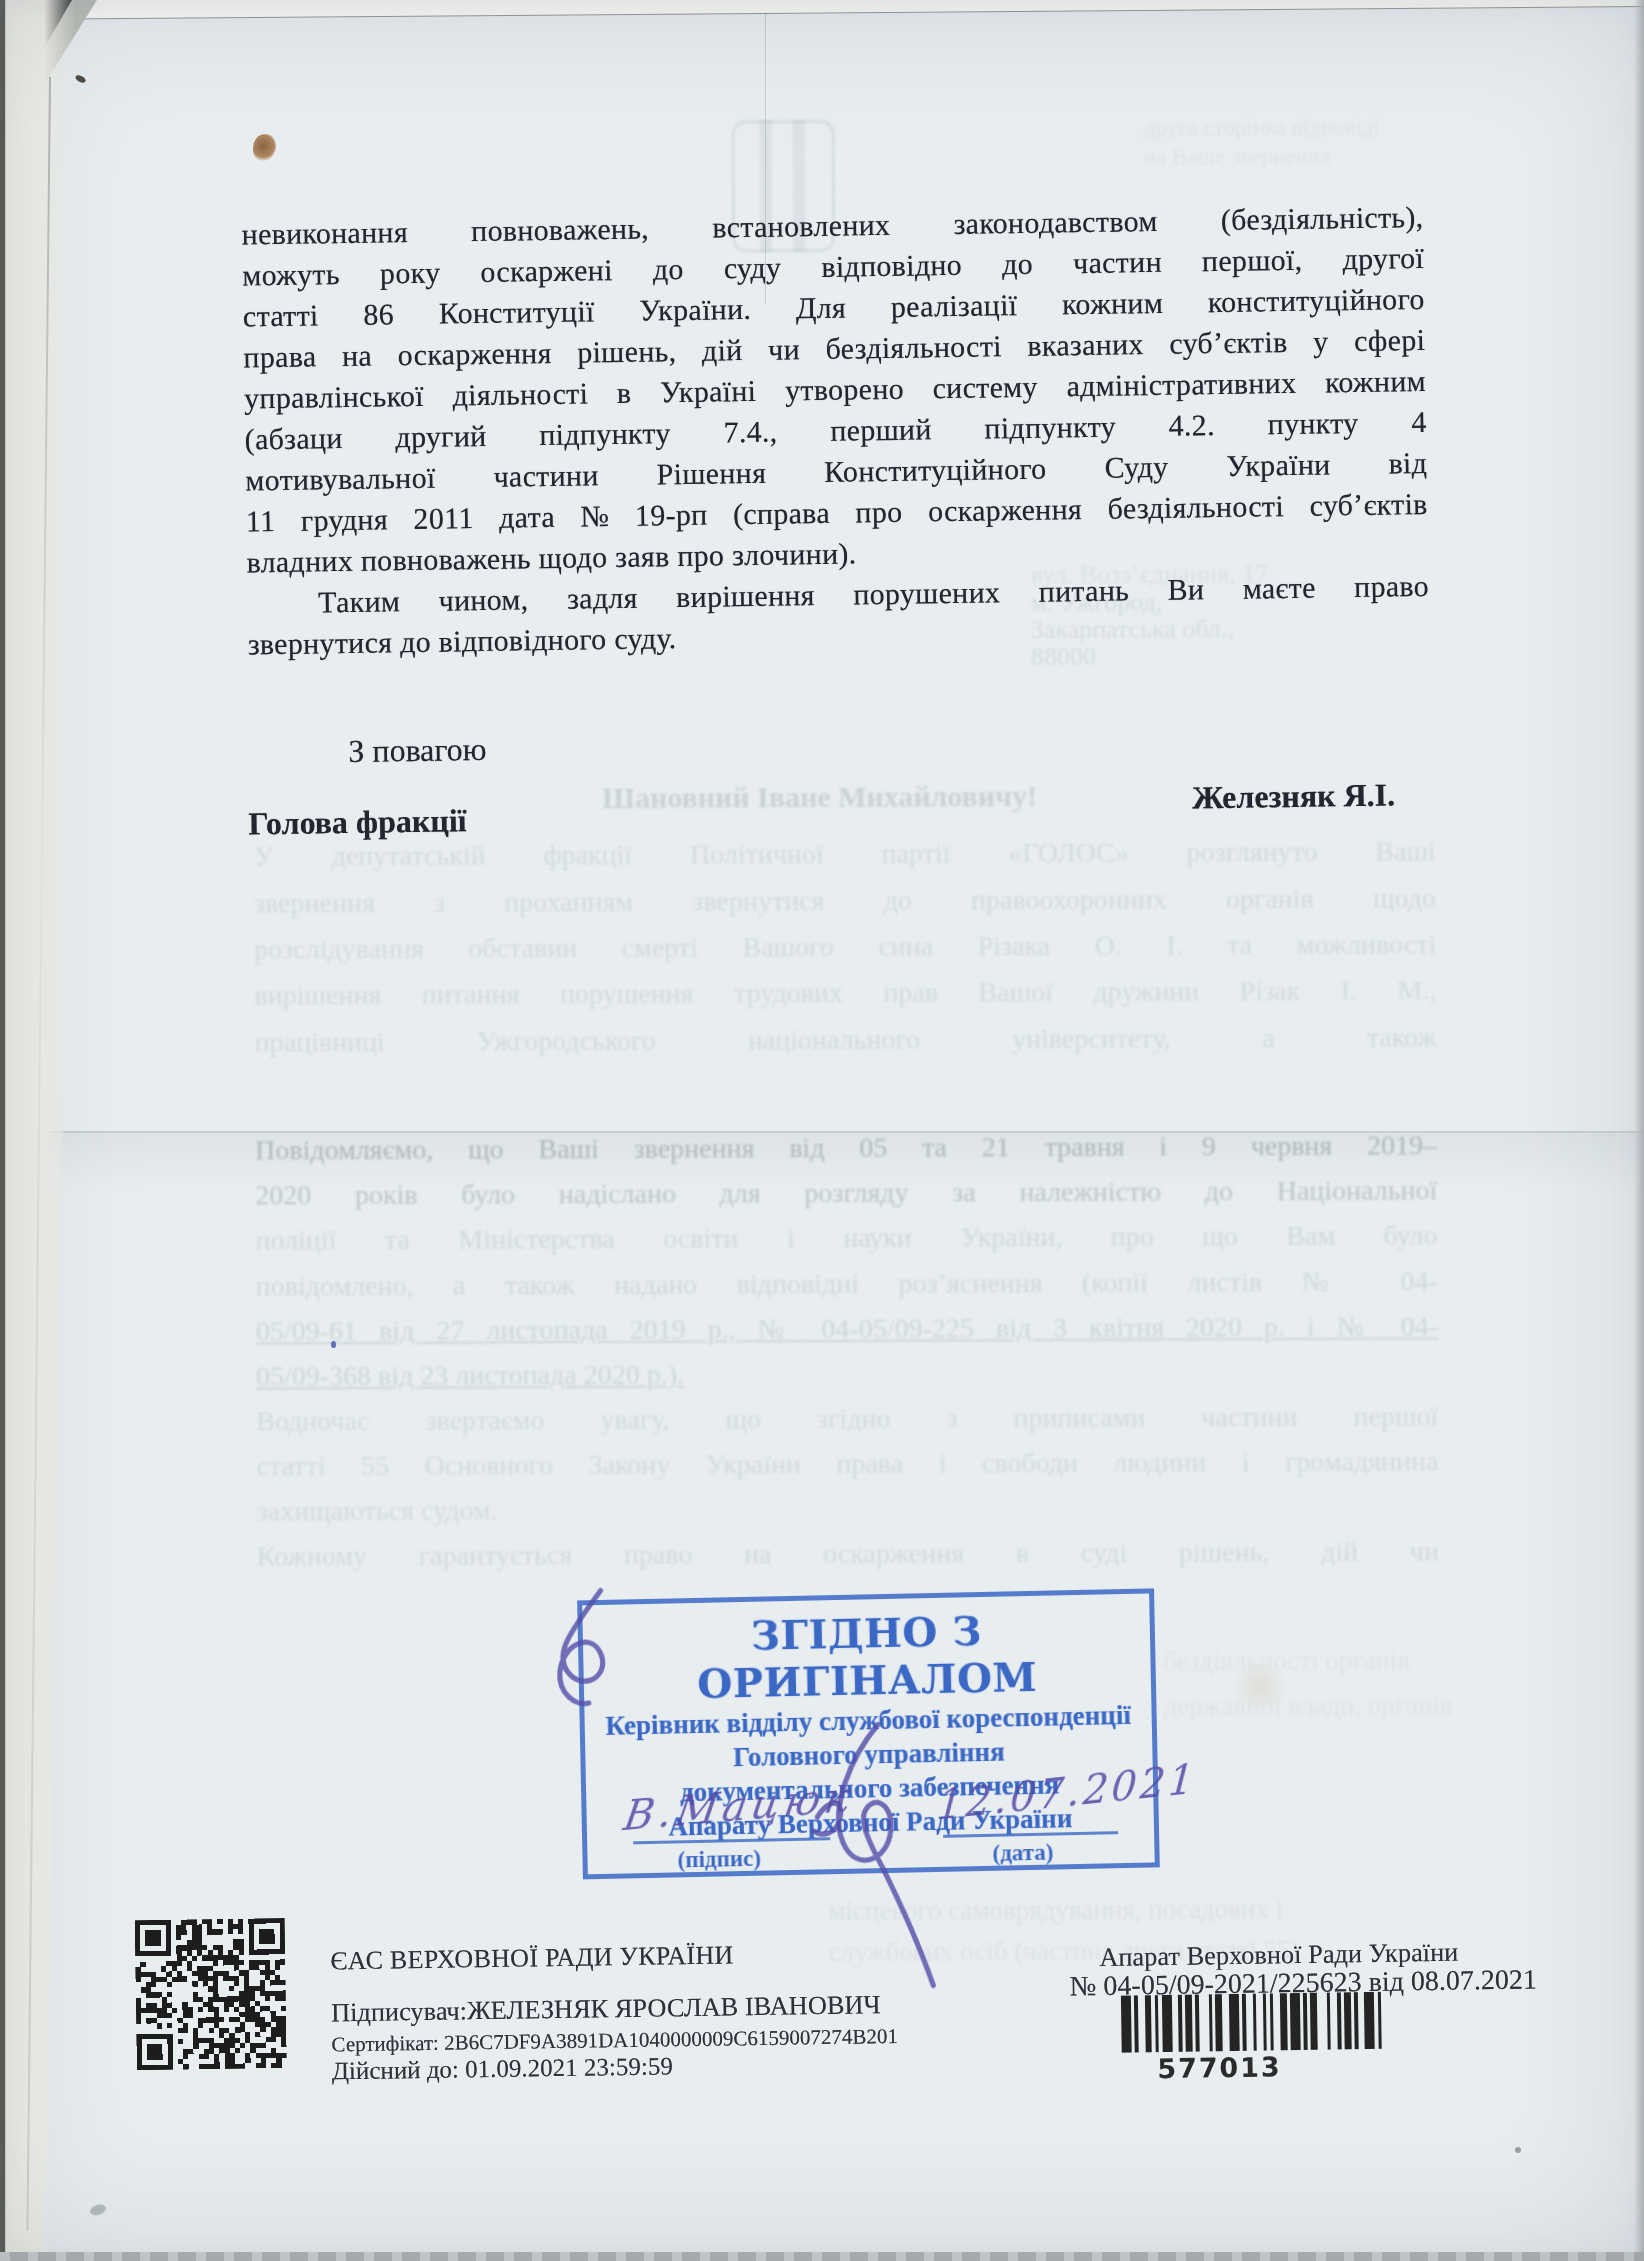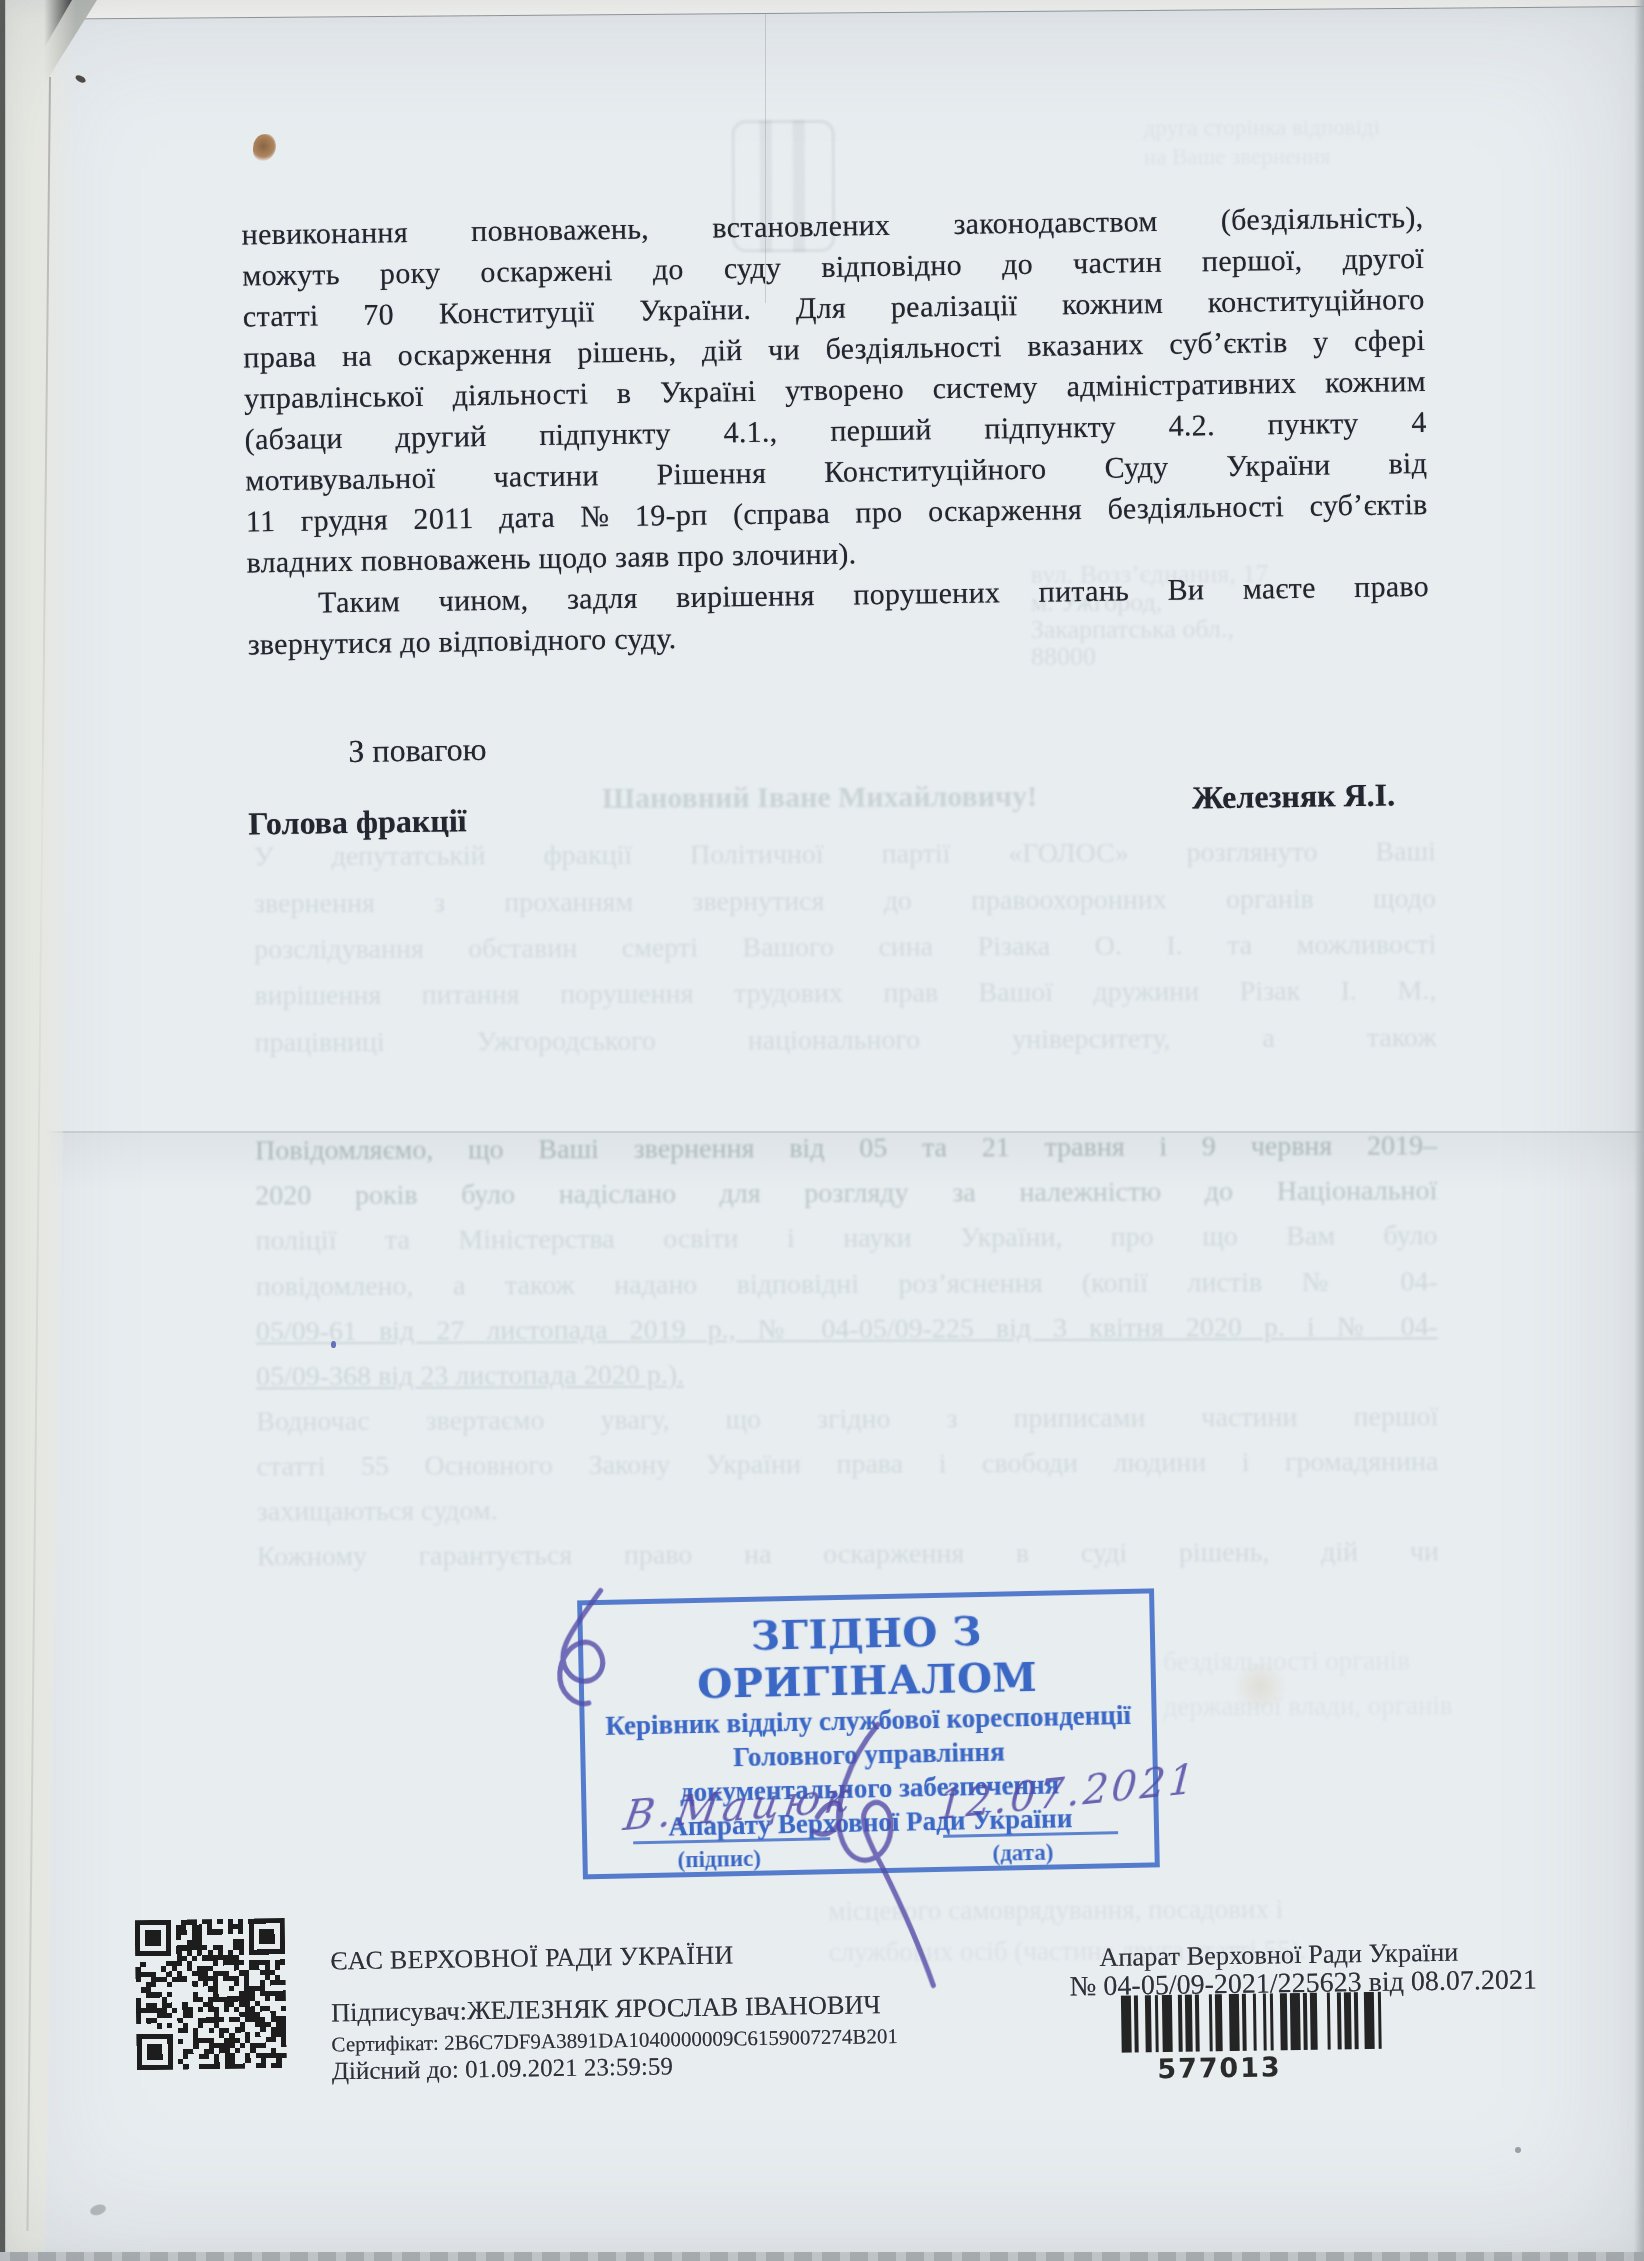--- a/index.html
+++ b/index.html
@@ -143,21 +143,21 @@
           <span>до</span>
           <span>суду</span>
           <span>відповідно</span>
           <span>до</span>
           <span>частин</span>
           <span>першої,</span>
           <span>другої</span>
         </div>
         <div class="tline just">
           <span>статті</span>
-          <span>70</span>
+          <span>86</span>
           <span>Конституції</span>
           <span>України.</span>
           <span>Для</span>
           <span>реалізації</span>
           <span>кожним</span>
           <span>конституційного</span>
         </div>
         <div class="tline just">
           <span>права</span>
           <span>на</span>
@@ -178,21 +178,21 @@
           <span>Україні</span>
           <span>утворено</span>
           <span>систему</span>
           <span>адміністративних</span>
           <span>кожним</span>
         </div>
         <div class="tline just">
           <span>(абзаци</span>
           <span>другий</span>
           <span>підпункту</span>
-          <span>4.1.,</span>
+          <span>7.4.,</span>
           <span>перший</span>
           <span>підпункту</span>
           <span>4.2.</span>
           <span>пункту</span>
           <span>4</span>
         </div>
         <div class="tline just">
           <span>мотивувальної</span>
           <span>частини</span>
           <span>Рішення</span>

